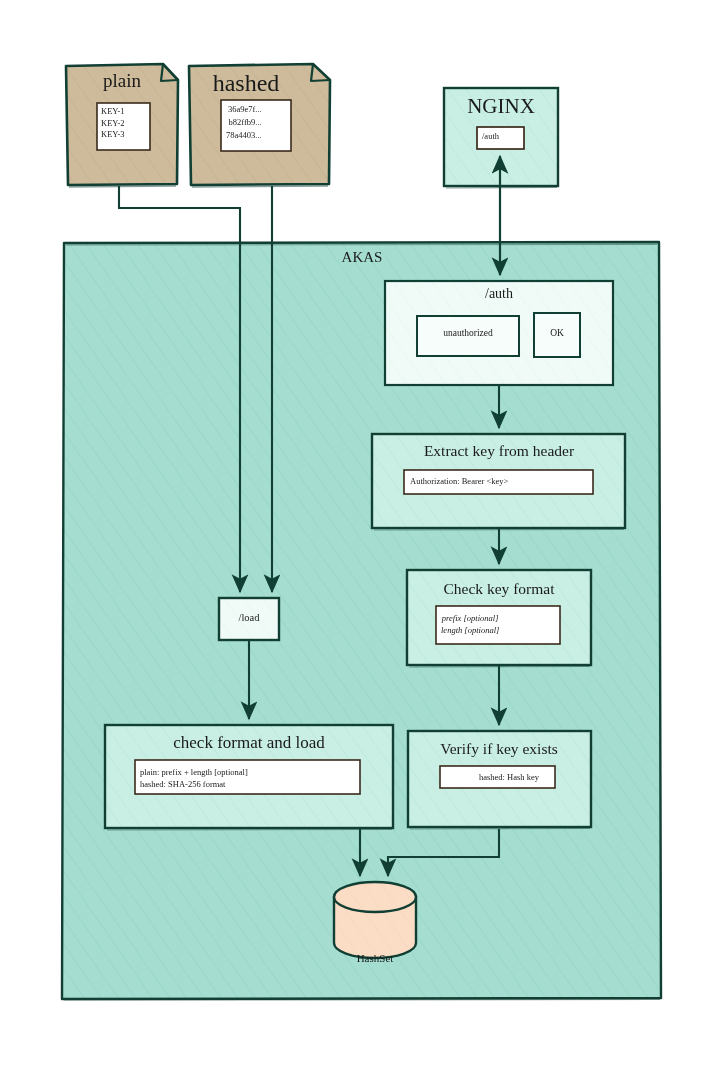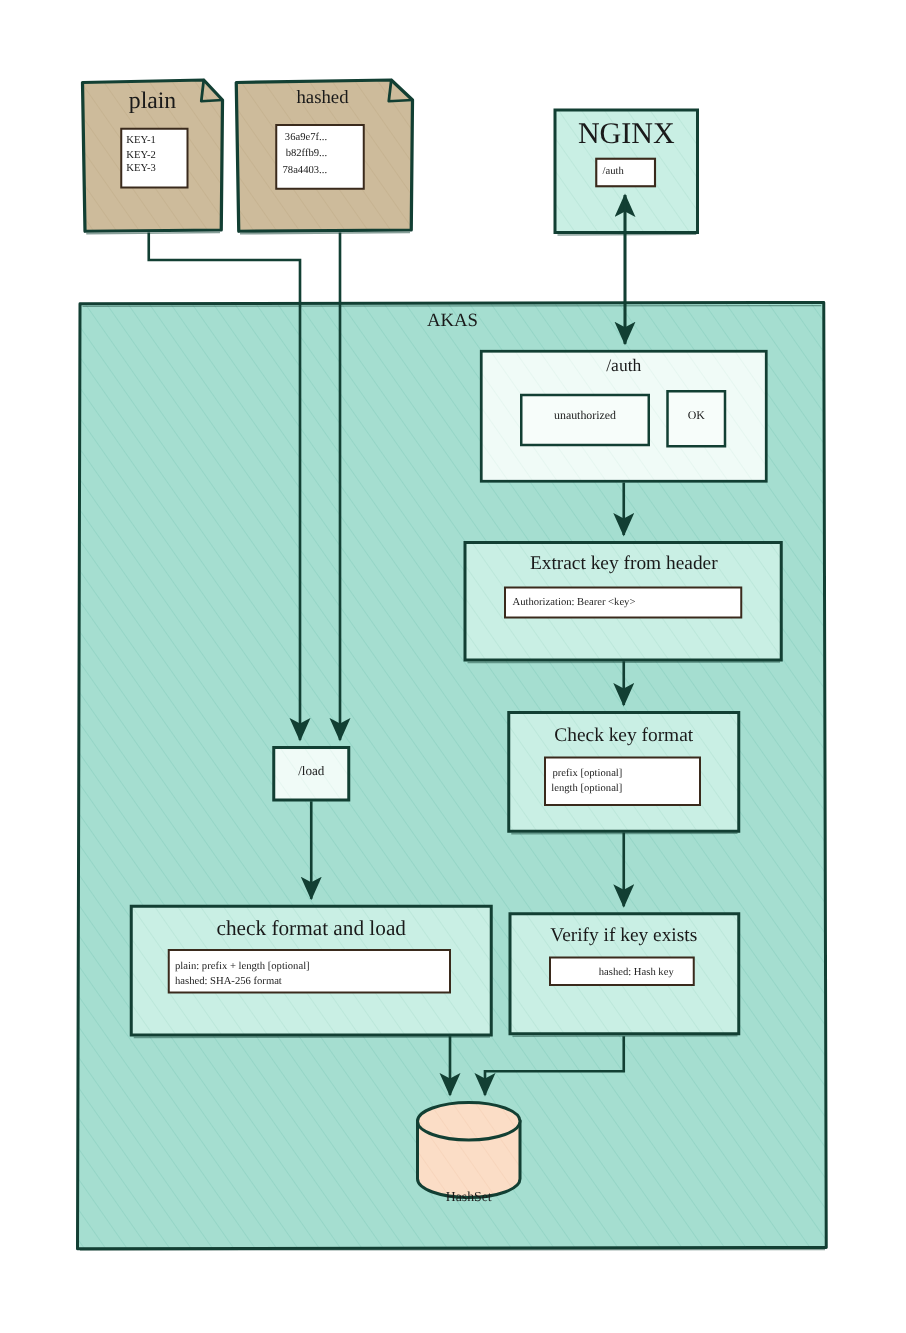--- a/index.html
+++ b/index.html
@@ -152,41 +152,41 @@
     </g>
   </svg>
 
   <div class="lbl center-lbl" style="left:122px; top:70px; font-size:19px;">plain</div>
   <div class="lbl" style="left:101px; top:106px; font-size:8.5px; line-height:11.5px; text-align:left;">
     <div>KEY-1</div>
     <div>KEY-2</div>
     <div>KEY-3</div>
   </div>
 
-  <div class="lbl center-lbl" style="left:258px; top:70px; font-size:15px;">hashed</div>
+  <div class="lbl center-lbl" style="left:246px; top:70px; font-size:24px;">hashed</div>
   <div class="lbl" style="left:226px; top:103px; font-size:8.5px; line-height:13px; text-align:right;">
     <div>36a9e7f...</div>
     <div>b82ffb9...</div>
     <div>78a4403...</div>
   </div>
 
-  <div class="lbl center-lbl" style="left:501px; top:94px; font-size:24px;">NGINX</div>
+  <div class="lbl center-lbl" style="left:501px; top:94px; font-size:21px;">NGINX</div>
   <div class="lbl" style="left:482px; top:131px; font-size:8.5px;">/auth</div>
 
   <div class="lbl center-lbl" style="left:362px; top:249px; font-size:15px;">AKAS</div>
 
   <div class="lbl center-lbl" style="left:499px; top:286px; font-size:14px;">/auth</div>
   <div class="lbl center-lbl" style="left:468px; top:328px; font-size:9.5px;">unauthorized</div>
   <div class="lbl center-lbl" style="left:557px; top:328px; font-size:9.5px;">OK</div>
 
   <div class="lbl center-lbl" style="left:499px; top:442px; font-size:15.5px;">Extract key from header</div>
   <div class="lbl" style="left:410px; top:476px; font-size:8.5px; text-align:left;">Authorization: Bearer &lt;key&gt;</div>
 
   <div class="lbl center-lbl" style="left:499px; top:580px; font-size:15.5px;">Check key format</div>
-  <div class="lbl" style="left:441px; top:612px; font-size:8.5px; line-height:12px; text-align:right;">
+  <div class="lbl" style="left:441px; top:612px; font-size:8.5px; line-height:12px; text-align:center;font-style:italic;">
     <div>prefix [optional]</div>
     <div>length [optional]</div>
   </div>
 
   <div class="lbl center-lbl" style="left:499px; top:740px; font-size:15.5px;">Verify if key exists</div>
   <div class="lbl" style="left:445px; top:772px; font-size:8.5px; text-align:left;padding-left:34px;">hashed: Hash key</div>
 
   <div class="lbl center-lbl" style="left:249px; top:612px; font-size:10.5px;">/load</div>
 
   <div class="lbl center-lbl" style="left:249px; top:733px; font-size:17px;">check format and load</div>

